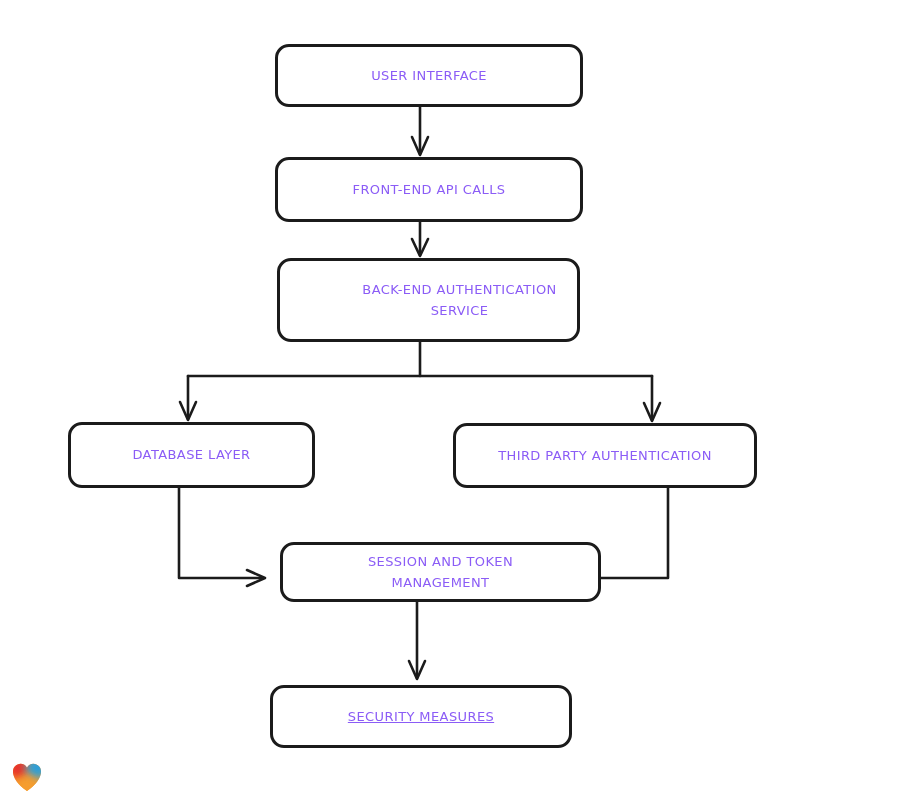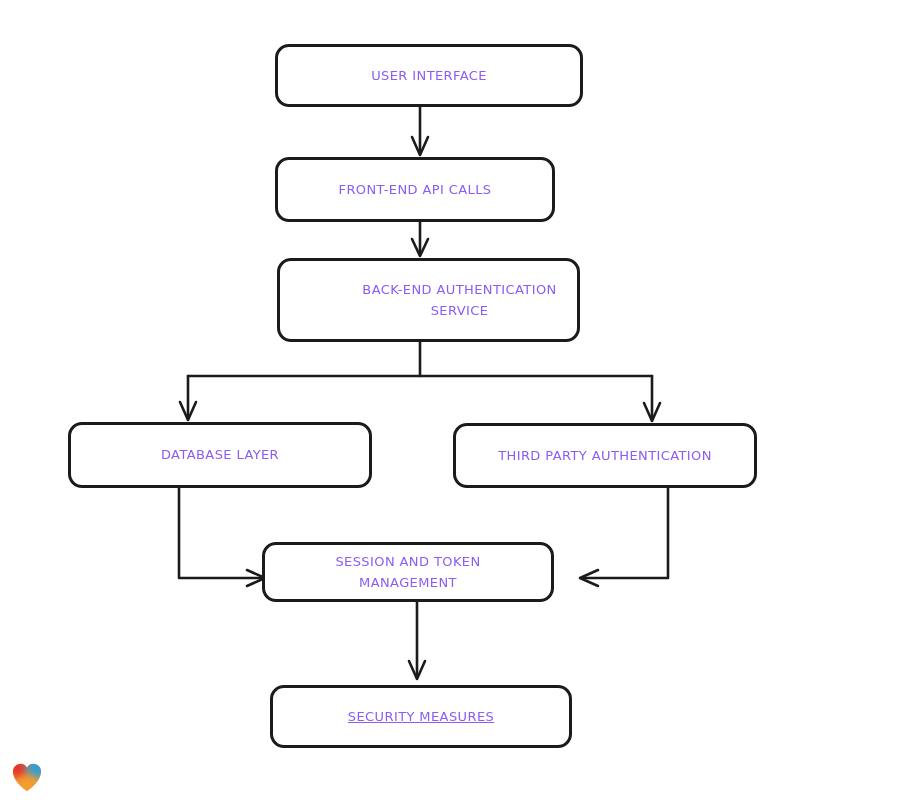--- a/index.html
+++ b/index.html
@@ -34,26 +34,26 @@
     color: #8b5cf6;
     font-size: 13px;
     letter-spacing: 0.4px;
     line-height: 1.65;
   }
   .node .label {
     display: inline-block;
   }
   
   #node-user-interface            { left: 275px; top: 44px;  width: 308px; height: 63px; }
-  #node-front-end-api-calls       { left: 275px; top: 157px; width: 280px; height: 65px; }
+  #node-front-end-api-calls       { left: 275px; top: 157px; width: 308px; height: 65px; }
   #node-back-end-auth-service     { left: 277px; top: 258px; width: 303px; height: 84px; justify-content: flex-end; }
   #node-back-end-auth-service .label { max-width: 235px; }
-  #node-database-layer            { left: 68px;  top: 422px; width: 304px; height: 66px; }
+  #node-database-layer            { left: 68px;  top: 422px; width: 247px; height: 66px; }
   #node-third-party-auth          { left: 453px; top: 423px; width: 304px; height: 65px; }
-  #node-session-token-mgmt        { left: 262px; top: 542px; width: 292px; height: 60px; }
+  #node-session-token-mgmt        { left: 280px; top: 542px; width: 321px; height: 60px; }
   #node-session-token-mgmt .label { max-width: 195px; }
   #node-security-measures         { left: 270px; top: 685px; width: 302px; height: 63px; text-decoration: underline; }
   .logo {
     position: absolute;
     left: 10px;
     top: 761px;
     width: 34px;
     height: 33px;
     display: block;
   }

